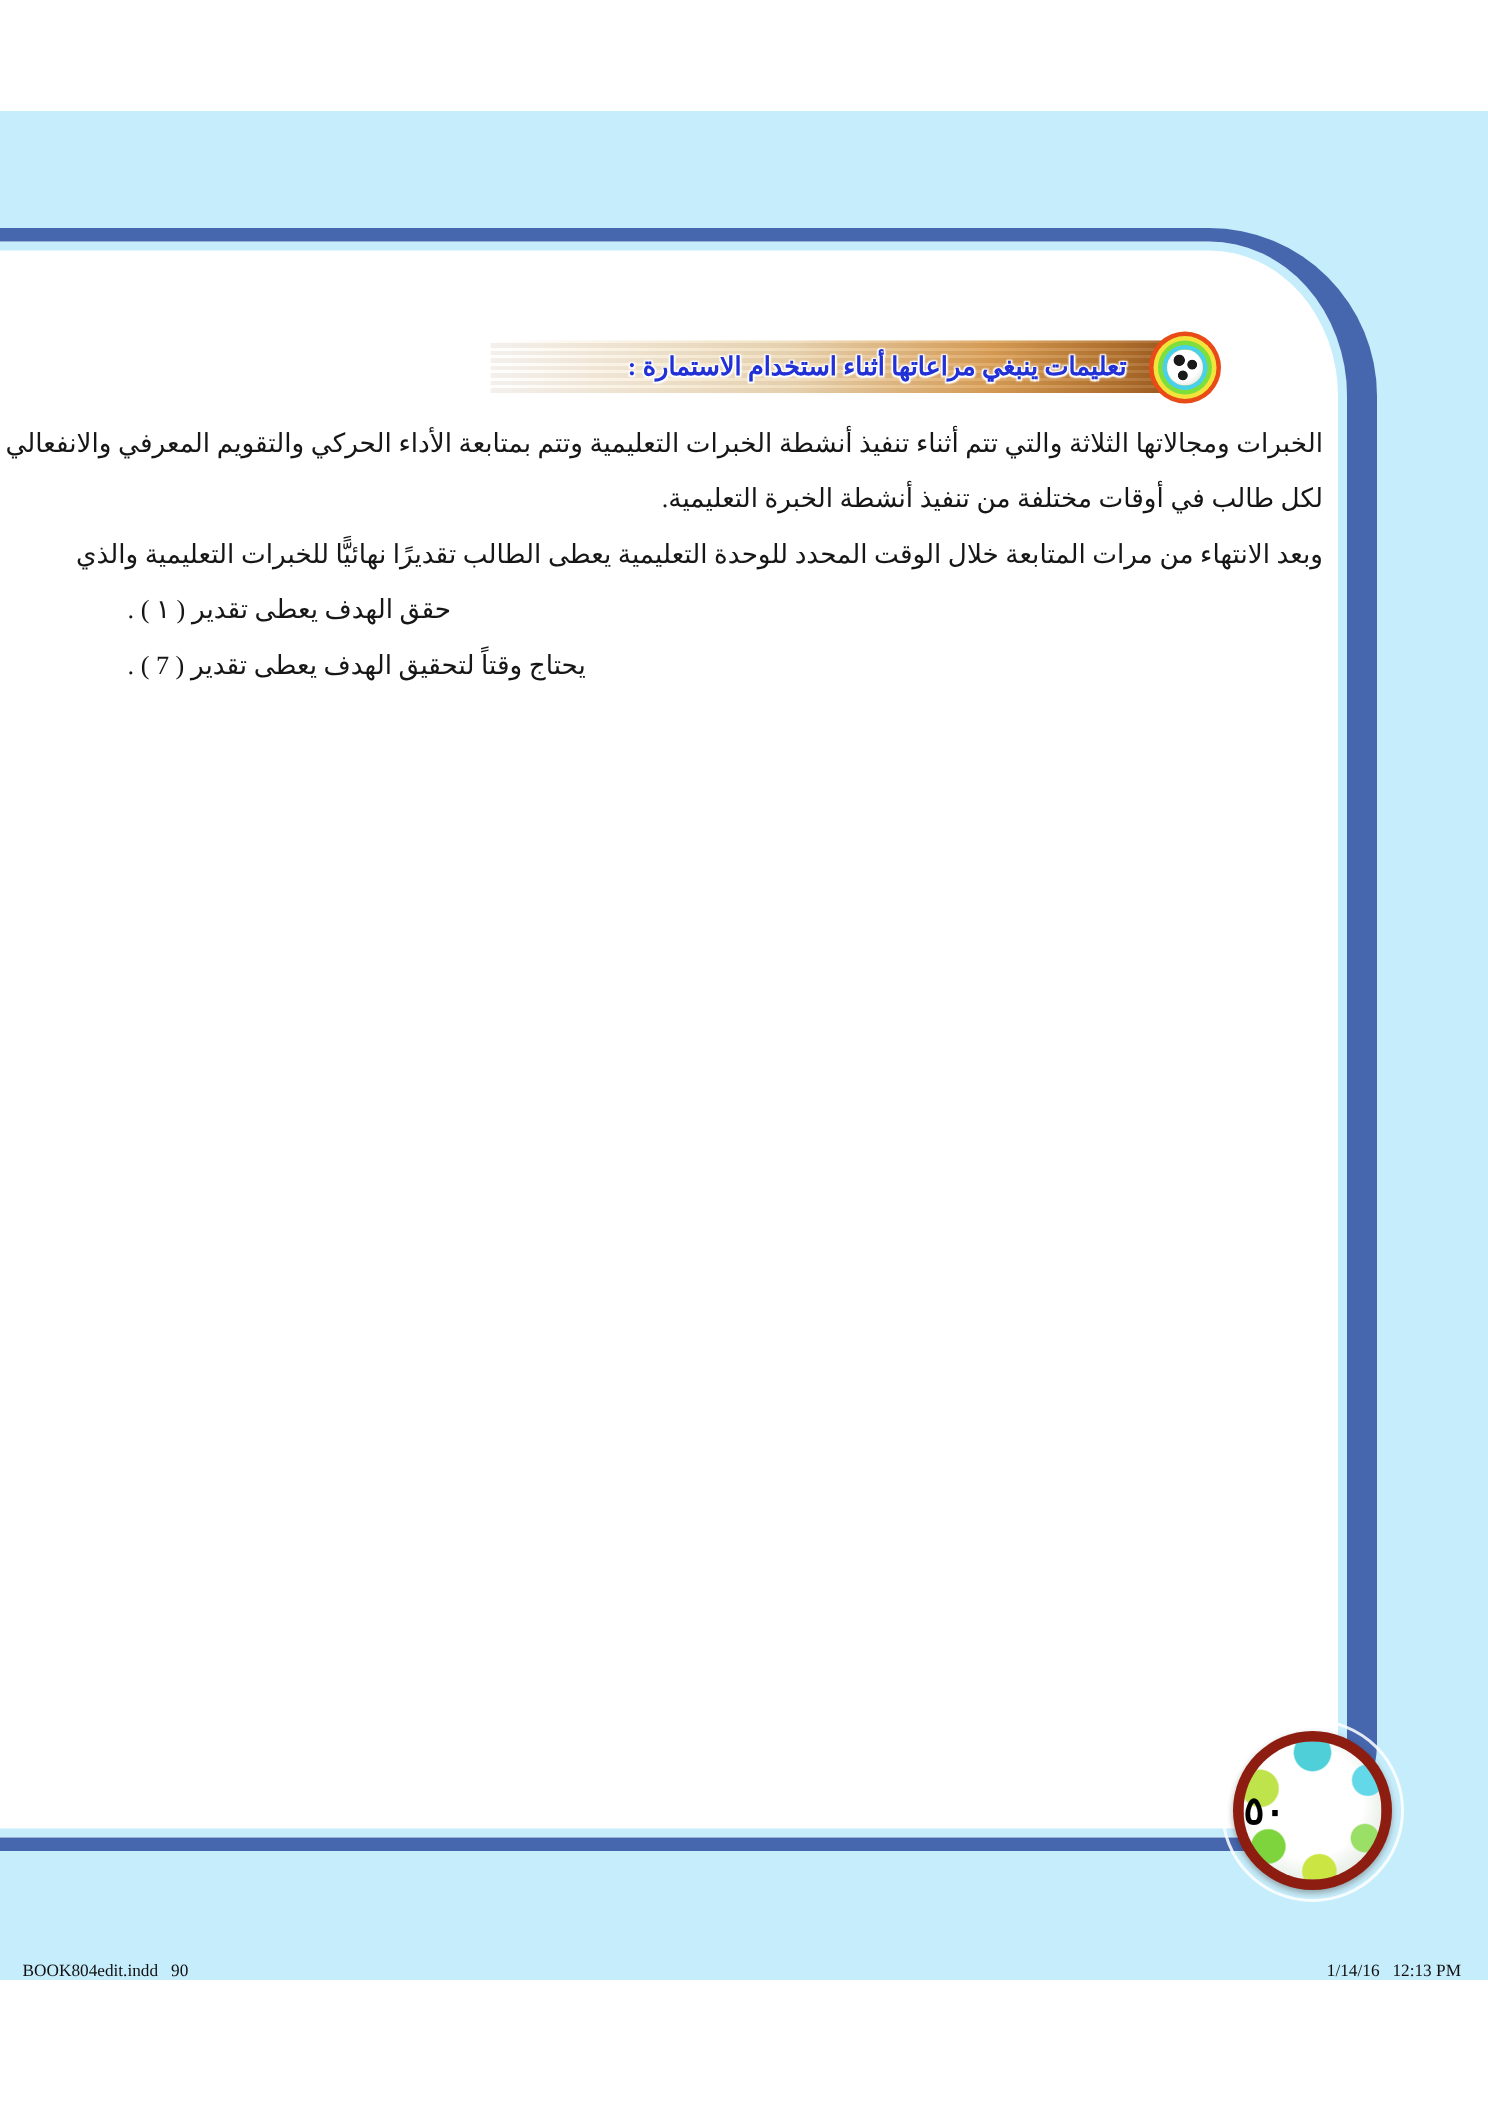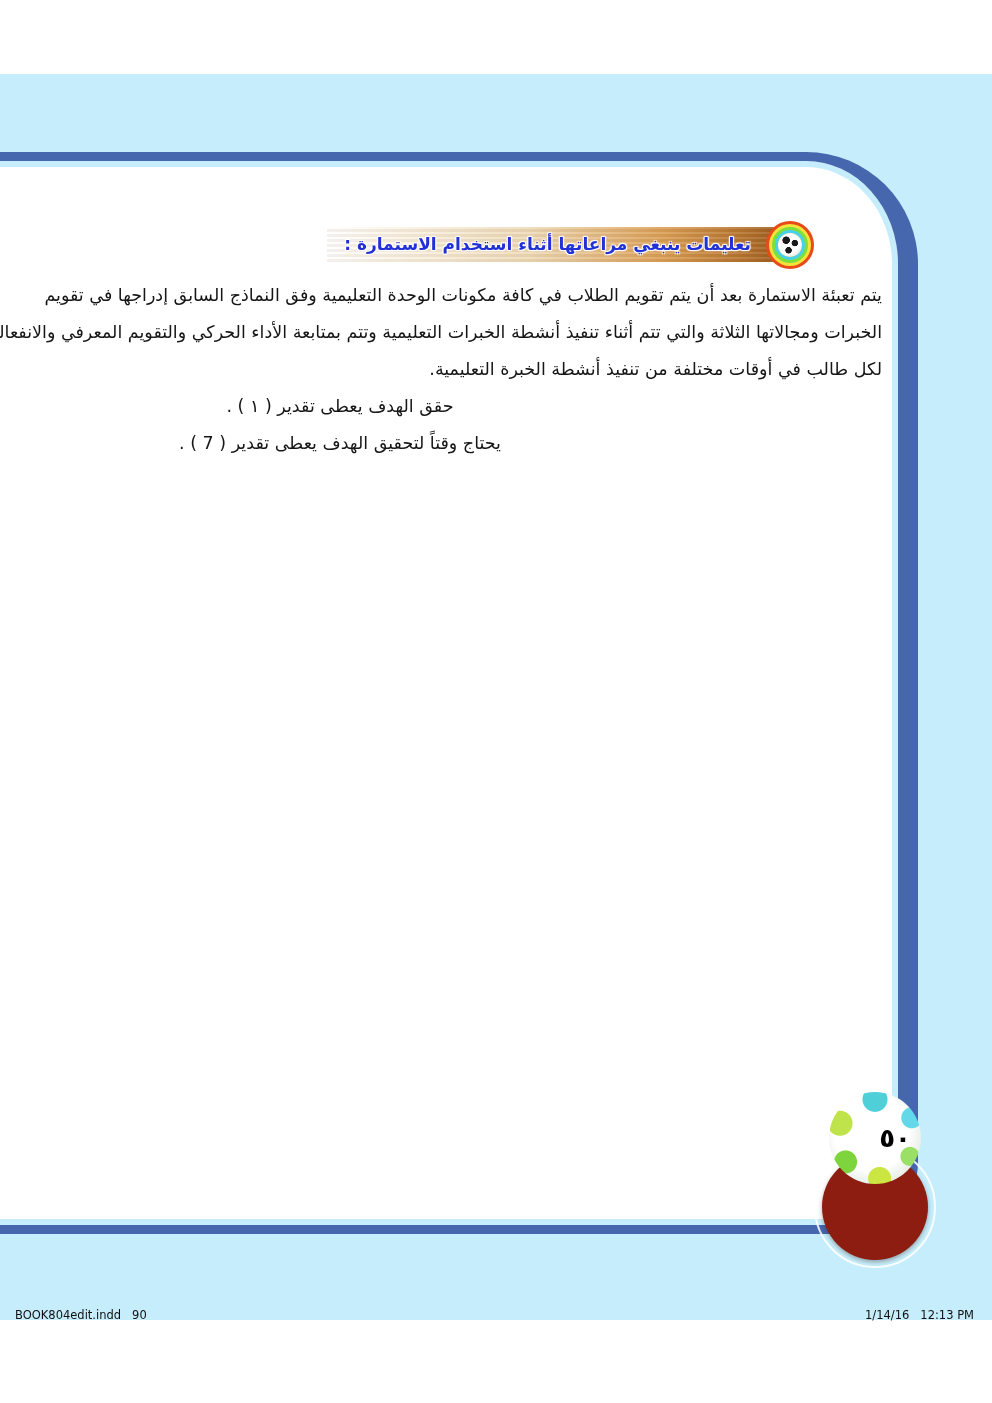--- a/index.html
+++ b/index.html
@@ -1,15 +1,15 @@
 <!DOCTYPE html>
 <html><head>
 <meta charset="utf-8">
 <style>
-  * { margin:0; padding:0; box-sizing:border-box; }
+  * { margin:0; padding:0; box-sizing:border-box;font-family:Liberation Serif, serif; }
   html,body { width:992px; height:1403px; background:#ffffff; overflow:hidden;
               font-family:"DejaVu Sans", sans-serif; }
   .page { position:relative; width:992px; height:1403px; background:#ffffff; }
 
   
   .bg-band { position:absolute; left:0; top:74px; width:992px; height:1246px;
              background:#c6edfb; }
 
   
   .frame { position:absolute; left:-10px; top:152px; width:928px; height:1082px;
@@ -42,30 +42,30 @@
               radial-gradient(circle at 42% 38%, #ffffff 0 55%, #cdd6cc 100%);
             box-shadow: 0 0 0 3px #49d0ea, 0 0 0 6px #7ede3c,
                         0 0 0 9px #f2e43a, 0 0 0 12px #e84a18; }
 
   
   .text-col { position:absolute; left:85px; top:277px; width:797px; direction:rtl;
               color:#161616; font-size:17.5px; }
   .line { height:37px; line-height:37px; white-space:nowrap; }
   .j { text-align:justify; text-align-last:justify; text-justify:inter-word; }
   .c { }
-  .li { text-align:center; padding-right:287px; }
+  .li { text-align:left; padding-right:287px; }
 
   
   .badge-halo { position:absolute; left:814px; top:1146px; width:122px; height:122px;
                 border-radius:50%; border:2px solid rgba(255,255,255,0.85); }
   .badge-ring { position:absolute; left:822px; top:1154px; width:106px; height:106px;
                 border-radius:50%; background:#8c1d10;
                 box-shadow: 0 2px 4px rgba(40,20,10,0.35); }
-  .badge-ball { position:absolute; left:829px; top:1092px; width:92px; height:92px;
-                border-radius:50%; display:flex; align-items:center; justify-content:flex-end;
+  .badge-ball { position:absolute; left:829px; top:1161px; width:92px; height:92px;
+                border-radius:50%; display:flex; align-items:center; justify-content:flex-start;
                 background:
                   radial-gradient(circle at 50% 8%,  #4fd0d8 0 12px, transparent 13px),
                   radial-gradient(circle at 12% 34%, #bfe34a 0 12px, transparent 13px),
                   radial-gradient(circle at 18% 76%, #7ed43c 0 11px, transparent 12px),
                   radial-gradient(circle at 55% 94%, #cbe542 0 11px, transparent 12px),
                   radial-gradient(circle at 90% 28%, #62d8e8 0 10px, transparent 11px),
                   radial-gradient(circle at 88% 70%, #9adf66 0 9px,  transparent 10px),
                   radial-gradient(circle at 46% 44%, #ffffff 0 52%, #e9efe8 72%, #aab8aa 100%); }
   .badge-num { font-size:26px; font-weight:bold; color:#000; direction:rtl;
                margin-right:10px; letter-spacing:2px; }
@@ -87,23 +87,23 @@
 
   <div class="banner">
     <span class="banner-title">تعليمات ينبغي مراعاتها أثناء استخدام الاستمارة :</span>
   </div>
 
   <div class="banner-ball">
     <div class="rings"></div>
   </div>
 
   <div class="text-col">
-    <div class="line j">يتم تعبئة الاستمارة بعد أن يتم تقويم الطلاب في كافة مكونات الوحدة التعليمية وفق النماذج السابق إدراجها في تقويم</div>
     <div class="line j">الخبرات ومجالاتها الثلاثة والتي تتم أثناء تنفيذ أنشطة الخبرات التعليمية وتتم بمتابعة الأداء الحركي والتقويم المعرفي والانفعالي</div>
     <div class="line c">لكل طالب في أوقات مختلفة من تنفيذ أنشطة الخبرة التعليمية.</div>
+    <div class="line j">وبعد الانتهاء من مرات المتابعة خلال الوقت المحدد للوحدة التعليمية  يعطى الطالب تقديرًا نهائيًّا للخبرات التعليمية والذي</div>
     <div class="line li">حقق الهدف يعطى تقدير ( ١ ) .</div>
     <div class="line li">يحتاج وقتاً لتحقيق الهدف يعطى تقدير ( 7 ) .</div>
   </div>
 
   <div class="badge-halo"></div>
   <div class="badge-ring"></div>
   <div class="badge-ball">
     <span class="badge-num">٥٠</span>
   </div>
 

